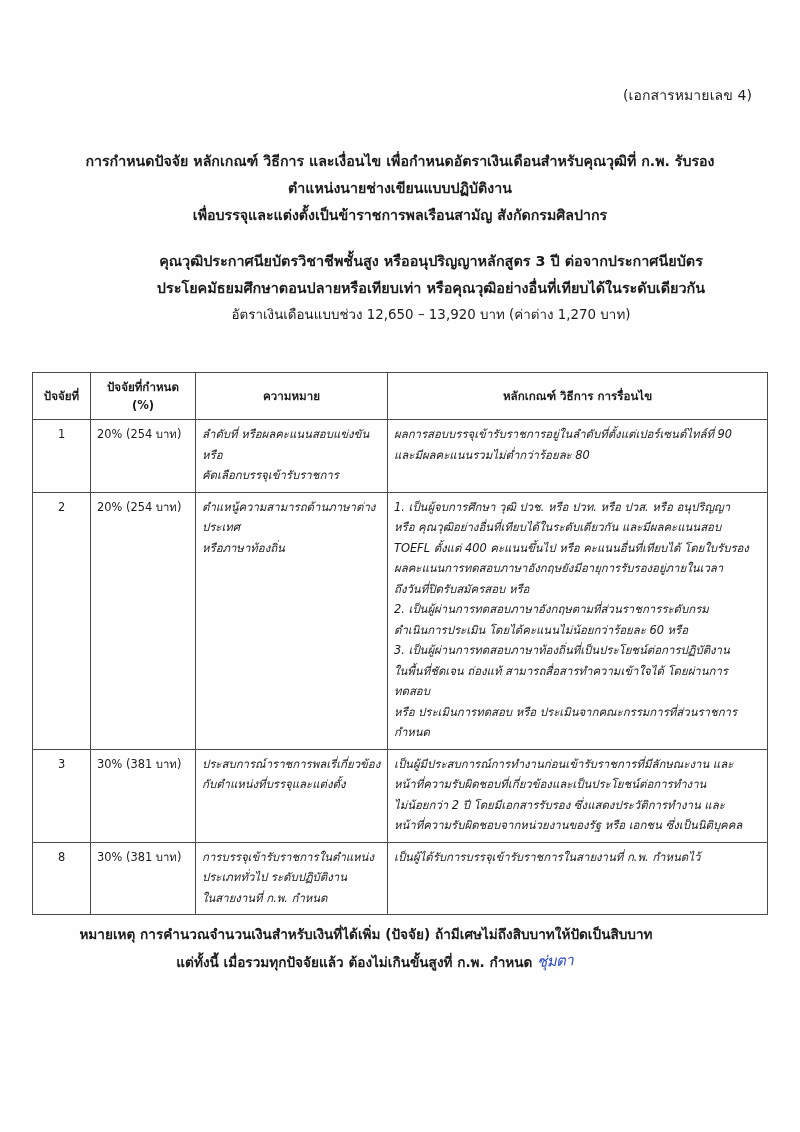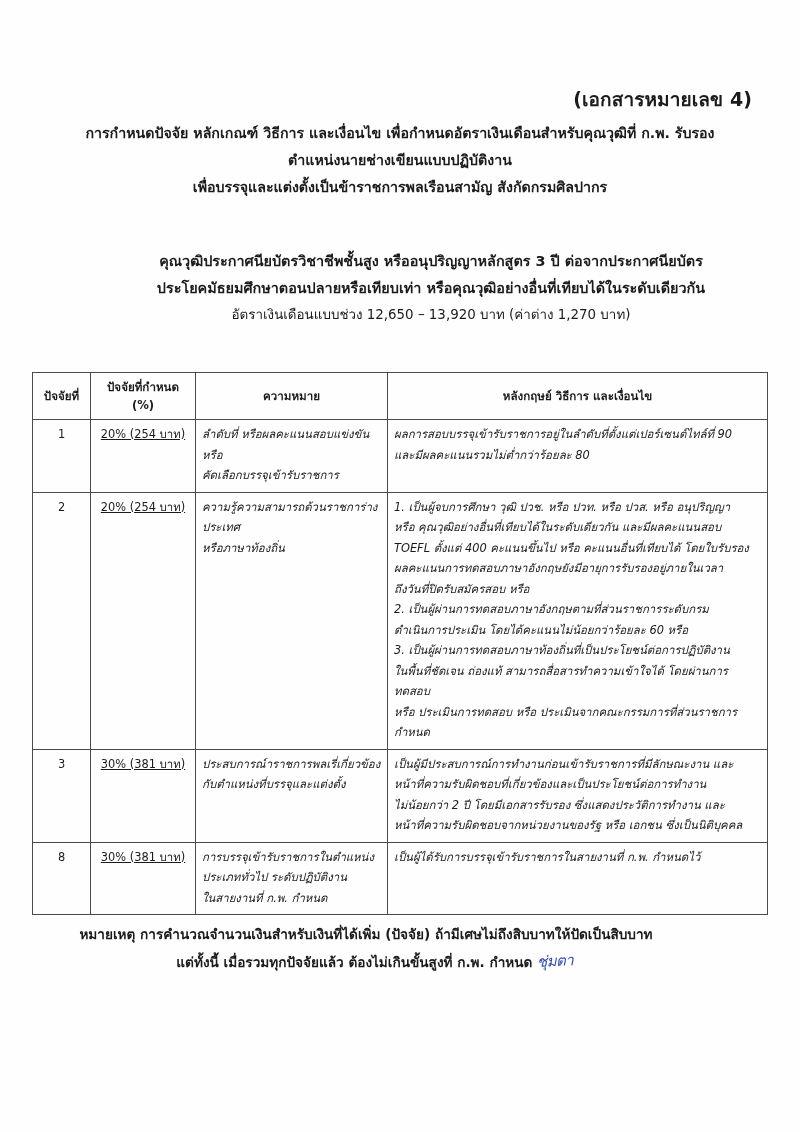--- a/index.html
+++ b/index.html
@@ -22,30 +22,29 @@
     padding: 0;
     position: relative;
     background: #fefefe;
   }
 
   
   .doc-number {
     position: absolute;
     top: 84px;
     right: 48px;
-    font-size: 19px;
+    font-size: 14px;
     letter-spacing: 0.1px;
     white-space: nowrap;
-    font-weight: bold;
   }
 
   
   .title-block {
     position: absolute;
-    top: 120px;
+    top: 148px;
     left: 0;
     width: 800px;
     text-align: center;
   }
   .title-line {
     font-size: 14.2px;
     font-weight: 700;
     line-height: 27px;
     white-space: nowrap;
   }
@@ -97,21 +96,21 @@
     line-height: 18px;
     vertical-align: middle;
   }
   .col-no      { width: 58px;  }
   .col-pct     { width: 105px; }
   .col-meaning { width: 192px; }
   .col-rule    { width: auto;  }
   .cell-left   { text-align: left;   }
 
   .cell-no   { text-align: center; }
-  .cell-pct  { text-align: center; text-decoration: underline; }
+  .cell-pct  { text-align: left; }
 
   .rule-line { display: block; font-style: italic; }
 
   
   .note-block {
     position: absolute;
     top: 920px;
     left: 0;
     width: 732px;
     text-align: center;
@@ -160,41 +159,41 @@
       <col class="col-no">
       <col class="col-pct">
       <col class="col-meaning">
       <col class="col-rule">
     </colgroup>
     <thead>
       <tr>
         <th>ปัจจัยที่</th>
         <th>ปัจจัยที่กำหนด (%)</th>
         <th>ความหมาย</th>
-        <th>หลังกฤษย์ วิธีการ และเงื่อนไข</th>
+        <th>หลักเกณฑ์ วิธีการ การรื่อนไข</th>
       </tr>
     </thead>
     <tbody>
         <tr>
           <td class="cell-no">1</td>
           <td class="cell-pct">20% (254 บาท)</td>
           <td class="cell-left">
             <span class="rule-line">ลำดับที่ หรือผลคะแนนสอบแข่งขัน หรือ</span>
             <span class="rule-line">คัดเลือกบรรจุเข้ารับราชการ</span>
           </td>
           <td class="cell-left">
             <span class="rule-line">ผลการสอบบรรจุเข้ารับราชการอยู่ในลำดับที่ตั้งแต่เปอร์เซนต์ไทล์ที่ 90</span>
             <span class="rule-line">และมีผลคะแนนรวมไม่ต่ำกว่าร้อยละ 80</span>
           </td>
         </tr>
         <tr>
           <td class="cell-no">2</td>
           <td class="cell-pct">20% (254 บาท)</td>
           <td class="cell-left">
-            <span class="rule-line">ความรู้ความสามารถด้วนราชการ่างประเทศ</span>
+            <span class="rule-line">ตำแหนู้ความสามารถด้านภาษาต่างประเทศ</span>
             <span class="rule-line">หรือภาษาท้องถิ่น</span>
           </td>
           <td class="cell-left">
             <span class="rule-line">1. เป็นผู้จบการศึกษา วุฒิ ปวช. หรือ ปวท. หรือ ปวส. หรือ อนุปริญญา</span>
             <span class="rule-line">หรือ คุณวุฒิอย่างอื่นที่เทียบได้ในระดับเดียวกัน และมีผลคะแนนสอบ</span>
             <span class="rule-line">TOEFL ตั้งแต่ 400 คะแนนขึ้นไป หรือ คะแนนอื่นที่เทียบได้ โดยใบรับรอง</span>
             <span class="rule-line">ผลคะแนนการทดสอบภาษาอังกฤษยังมีอายุการรับรองอยู่ภายในเวลา</span>
             <span class="rule-line">ถึงวันที่ปิดรับสมัครสอบ หรือ</span>
             <span class="rule-line">2. เป็นผู้ผ่านการทดสอบภาษาอังกฤษตามที่ส่วนราชการระดับกรม</span>
             <span class="rule-line">ดำเนินการประเมิน โดยได้คะแนนไม่น้อยกว่าร้อยละ 60 หรือ</span>

